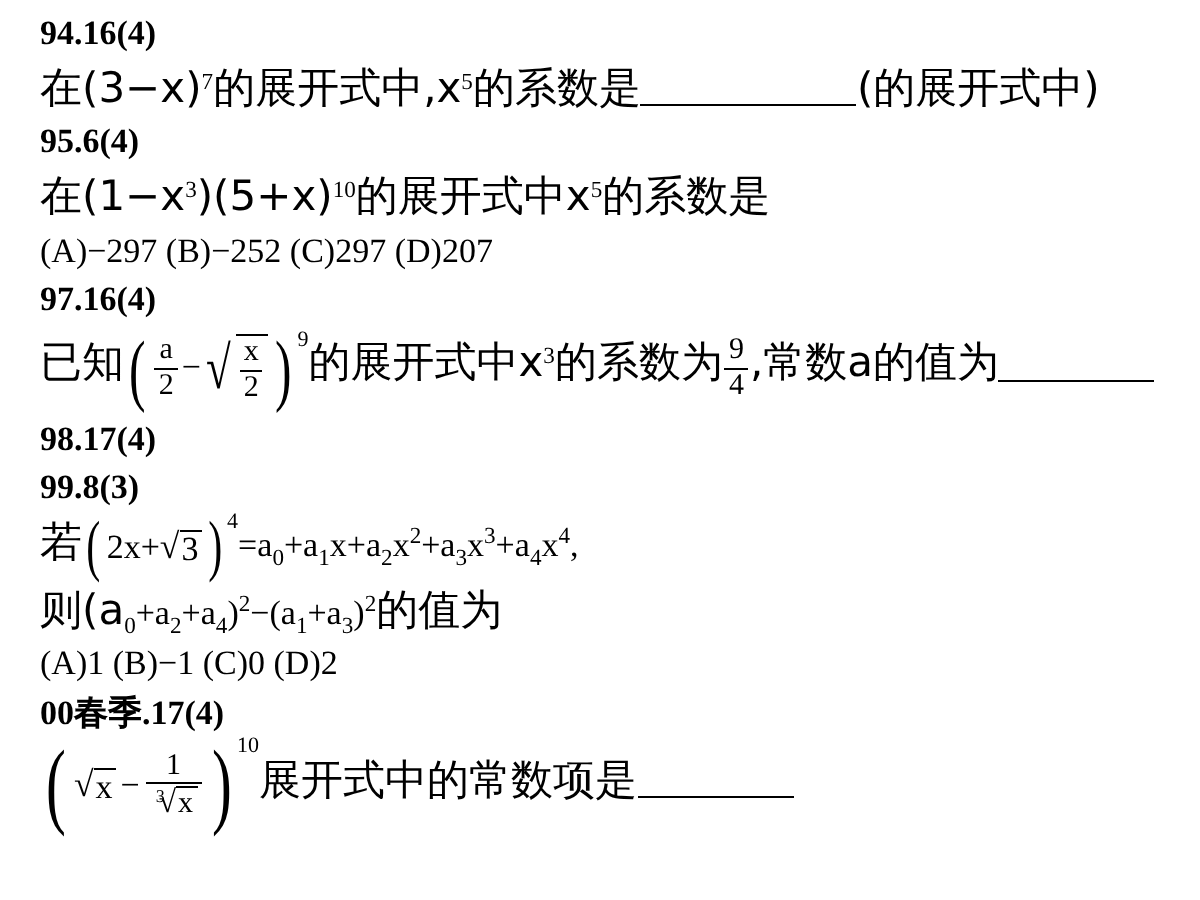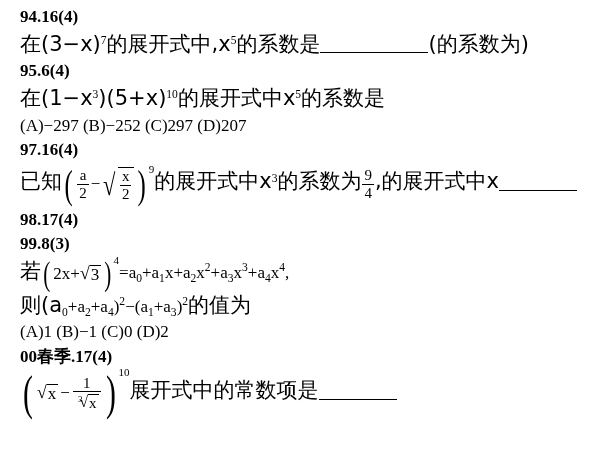--- a/index.html
+++ b/index.html
@@ -147,21 +147,21 @@
   }
 </style>
 </head>
 <body>
 
 <div class="page">
 
   <div class="blk">
     <div class="hdr">94.16(4)</div>
     <div class="line">
-      <span class="cn">在(3−x)</span><sup class="mi">7</sup><span class="cn">的展开式中,x</span><sup class="mi">5</sup><span class="cn">的系数是</span><span class="blank b-long"></span><span class="cn">(的系数为)</span>
+      <span class="cn">在(3−x)</span><sup class="mi">7</sup><span class="cn">的展开式中,x</span><sup class="mi">5</sup><span class="cn">的系数是</span><span class="blank b-long"></span><span class="cn">(的展开式中)</span>
     </div>
   </div>
 
   <div class="blk">
     <div class="hdr">95.6(4)</div>
     <div class="line">
       <span class="cn">在(1−x</span><sup class="mi">3</sup><span class="cn">)(5+x)</span><sup class="mi">10</sup><span class="cn">的展开式中x</span><sup class="mi">5</sup><span class="cn">的系数是</span>
     </div>
     <div class="line">(A)−297   (B)−252   (C)297   (D)207</div>
   </div>
@@ -182,21 +182,21 @@
               <span class="bar"><span class="frac">
                   <span class="num mi">x</span>
                   <span class="den mi">2</span>
                 </span></span>
             </span>
           </span>
           <span class="pr">)</span>
         </span><span class="psup">9</span><span class="cn">的展开式中x</span><sup class="mi">3</sup><span class="cn">的系数为</span><span class="frac">
           <span class="num mi">9</span>
           <span class="den mi">4</span>
-        </span><span class="cn">,的展开式中x</span><span class="blank b-med"></span>
+        </span><span class="cn">,常数a的值为</span><span class="blank b-med"></span>
     </div>
   </div>
 
   <div class="blk" style="margin-top:6px;">
     <div class="hdr">98.17(4)</div>
   </div>
 
   <div class="blk">
     <div class="hdr">99.8(3)</div>
     <div class="line tall" style="margin-top:4px;">

